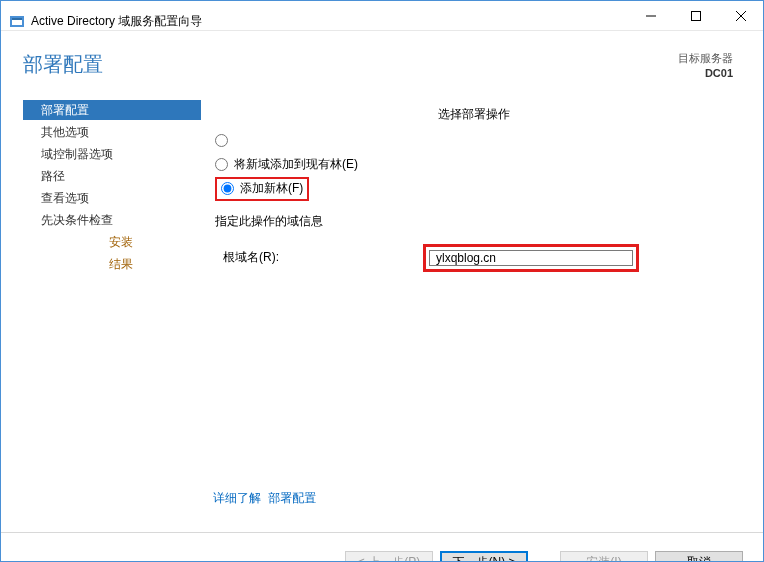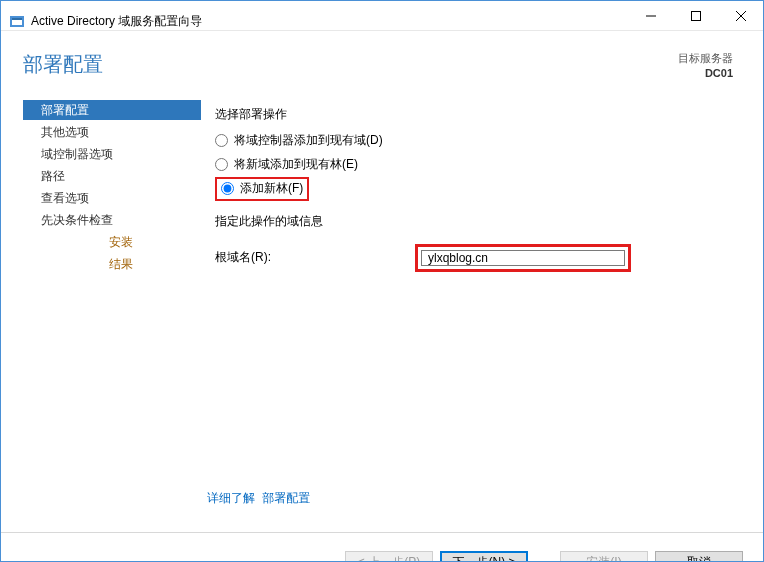--- a/index.html
+++ b/index.html
@@ -12,31 +12,31 @@
     .header-row { display: flex; align-items: flex-start; padding: 20px 30px 18px 22px; }
     .page-title { color: #2e77bb; font-size: 20px; font-weight: 400; flex: 1; }
     .target-server { text-align: right; font-size: 11px; color: #555; line-height: 1.4; }
     .target-server .server-name { font-weight: bold; color: #333; }
     .main { display: flex; padding: 0 0 0 22px; height: 432px; }
     .sidebar { width: 178px; padding-top: 0; }
     .side-item { height: 20px; line-height: 20px; padding-left: 14px; margin-bottom: 2px; border-left: 4px solid transparent; color: #333; font-size: 12px; cursor: default; }
     .side-item.selected { background: #2e77bb; color: #fff; border-left: 4px solid #2e77bb; }
     .side-item.disabled { color: #a16207; text-align: center; }
     .content { flex: 1; padding: 6px 30px 0 14px; }
-    .section-label { margin-bottom: 8px; font-size: 12px; }
+    .section-label { margin-bottom: 8px; font-size: 12px; text-align: center; }
     .radio-row { display: flex; align-items: center; margin-bottom: 4px; height: 20px; }
     .radio-row input[type=radio] { margin-right: 6px; width: 13px; height: 13px; }
     .radio-row label { font-size: 12px; }
     .highlight-red { border: 2px solid #e21d1d; padding: 0 4px; display: inline-flex; align-items: center; height: 24px; }
     .subheading { margin-top: 14px; margin-bottom: 14px; font-size: 12px; }
-    .field-row { display: flex; align-items: center; }
+    .field-row { display: flex; align-items: center; margin-left: 8px; }
     .field-label { width: 200px; font-size: 12px; }
     .input-wrap { border: 3px solid #e21d1d; padding: 3px; display: inline-block; }
     .text-input { width: 204px; height: 16px; border: 1px solid #7a7a7a; padding: 0 6px; font-size: 12px; outline: none; }
-    .link-row { position: absolute; left: 207px; top: 490px; }
+    .link-row { position: absolute; left: 213px; top: 490px; }
     .link-row a { color: #0067c0; text-decoration: none; font-size: 12px; margin-right: 4px; }
     .footer { height: 60px; border-top: 1px solid #d8d8d8; display: flex; align-items: center; justify-content: flex-end; padding-right: 20px; gap: 7px; }
     .btn { min-width: 88px; height: 23px; border: 1px solid #adadad; background: #e1e1e1; font-size: 12px; cursor: default; padding: 0 10px; }
     .btn:disabled { color: #9a9a9a; background: #efefef; border-color: #cfcfcf; }
     .btn.default { border: 2px solid #0078d7; background: #e1e1e1; }
     .footer-spacer { width: 18px; }
   </style>
 </head>
 <body>
 
@@ -87,21 +87,20 @@
     <div class="side-item">先决条件检查</div>
     <div class="side-item disabled">安装</div>
     <div class="side-item disabled">结果</div>
   </div>
 
   <div class="content">
     <div class="section-label">选择部署操作</div>
 
     <div class="radio-row">
       <input type="radio" name="deploy" style="">
-      <label>将域控制器添加到现有域(D)</label>
     </div>
     <div class="radio-row">
       <input type="radio" name="deploy" style="">
       <label>将新域添加到现有林(E)</label>
     </div>
     <div class="radio-row">
       <span class="highlight-red">
         <input type="radio" name="deploy" checked="" style="">
         <label>添加新林(F)</label>
       </span>

